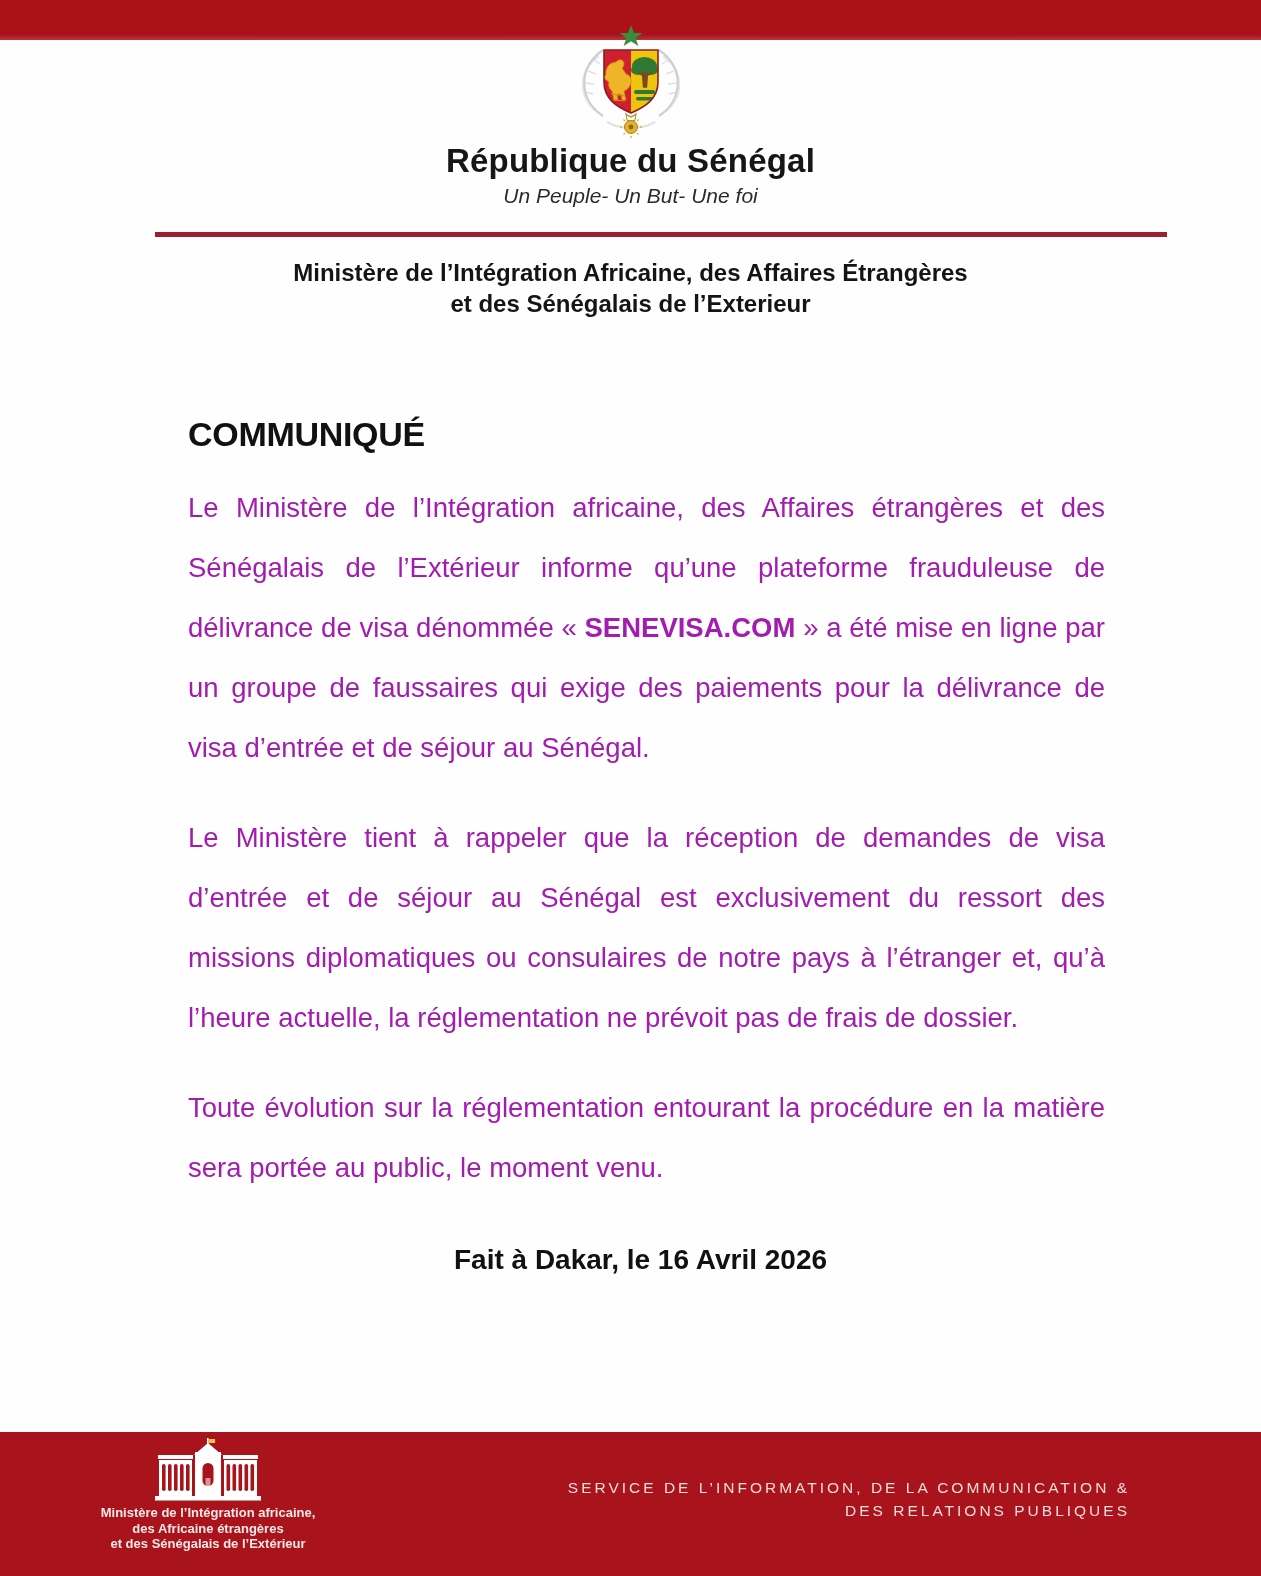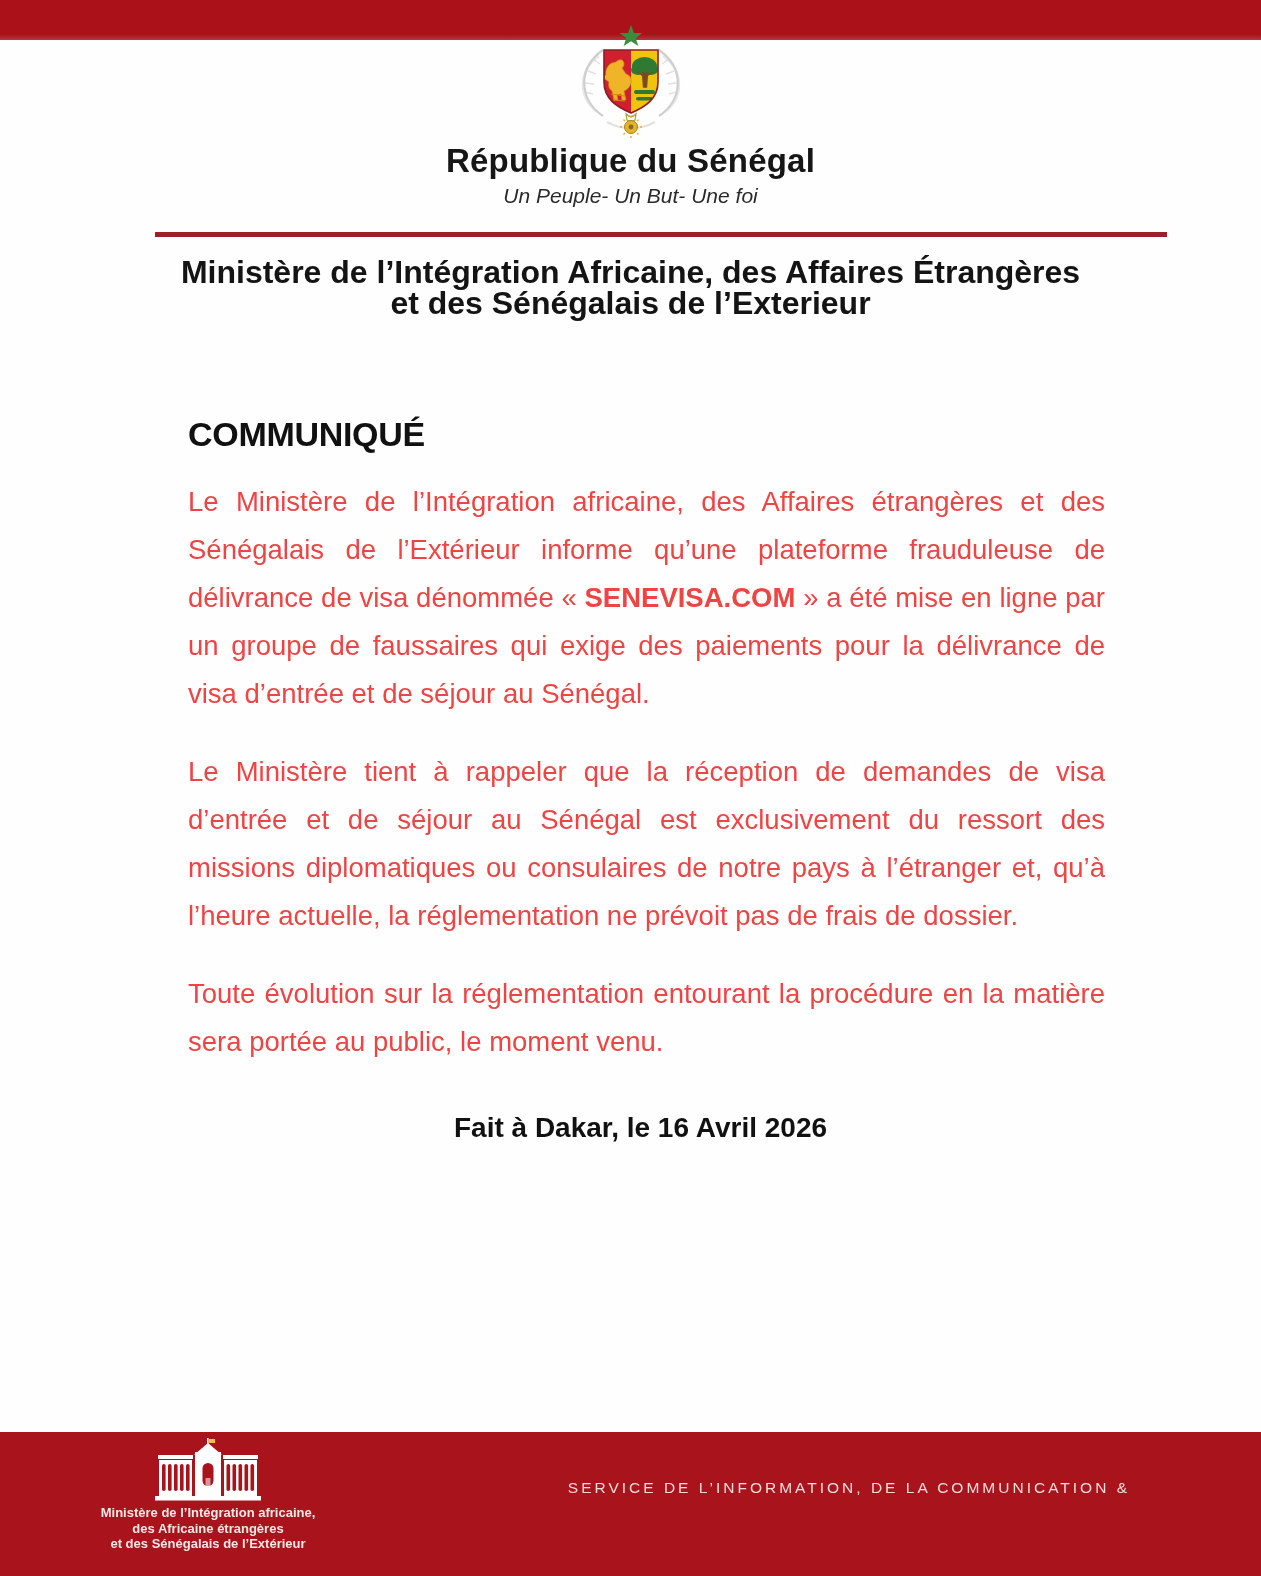--- a/index.html
+++ b/index.html
@@ -11,25 +11,25 @@
     background:linear-gradient(#aa1118 0 86%, #b4383e 100%); }
 
   .header { position:relative; text-align:center; padding-top:24px; }
   .coat-of-arms { width:136px; height:114px; margin:0 auto; display:block; }
   .republic-title { font-size:33px; font-weight:bold; letter-spacing:0.2px; color:#161616; margin-top:4px; }
   .motto { font-size:21px; font-style:italic; color:#2a2a2a; margin-top:4px; }
 
   .red-rule { position:relative; margin-top:24px; margin-left:155px; width:1012px; height:5px;
     background:#9e1f2b; border:none; }
 
-  .ministry-heading { margin-top:20px; font-weight:bold; font-size:32px; line-height:31px; color:#141414; }
+  .ministry-heading { margin-top:20px; font-weight:bold; font-size:24px; line-height:31px; color:#141414; }
 
   .doc-body { width:917px; margin:96px 0 4px 188px; }
   .communique-heading { font-size:34px; font-weight:bold; letter-spacing:-0.3px; color:#111; margin-bottom:24px; }
-  .doc-body p { font-size:27.5px; line-height:48px; text-align:justify; color:#ef4444; margin-bottom:30px; }
+  .doc-body p { font-size:27.5px; line-height:60px; text-align:justify; color:#a21caf; margin-bottom:30px; }
   .doc-body p b { font-weight:bold; }
   .dateline { margin-top:46px; font-size:28px; font-weight:bold; text-align:center; padding-right:12px; color:#111; }
 
   .footer { position:absolute; left:0; bottom:0; width:100%; height:144px; background:#a9131b; }
   .footer-left { position:absolute; left:92px; top:6px; width:232px; text-align:center; }
   .building-icon { display:block; margin:0 auto; width:106px; height:64px; }
   .footer-caption { margin-top:3px; color:#f7e8e8; font-weight:bold; font-size:13px; line-height:15.5px; }
   .footer-right { position:absolute; right:131px; top:44px; text-align:right; }
   .footer-website { color:#ffffff; font-weight:bold; font-size:16.5px; letter-spacing:3.5px; line-height:24px; }
   .footer-service { color:#f2dcdc; font-size:15.5px; letter-spacing:3px; line-height:23px; }
@@ -147,16 +147,17 @@
       </svg>
       <div class="footer-caption">
         <div>Ministère de l’Intégration africaine,</div>
         <div>des Africaine étrangères</div>
         <div>et des Sénégalais de l’Extérieur</div>
       </div>
     </div>
 
     <div class="footer-right">
       <div class="footer-service">SERVICE DE L’INFORMATION, DE LA COMMUNICATION &amp;</div>
+      <div class="footer-service">DES RELATIONS PUBLIQUES</div>
     </div>
   </div>
 
 </div>
 
 </body></html>

